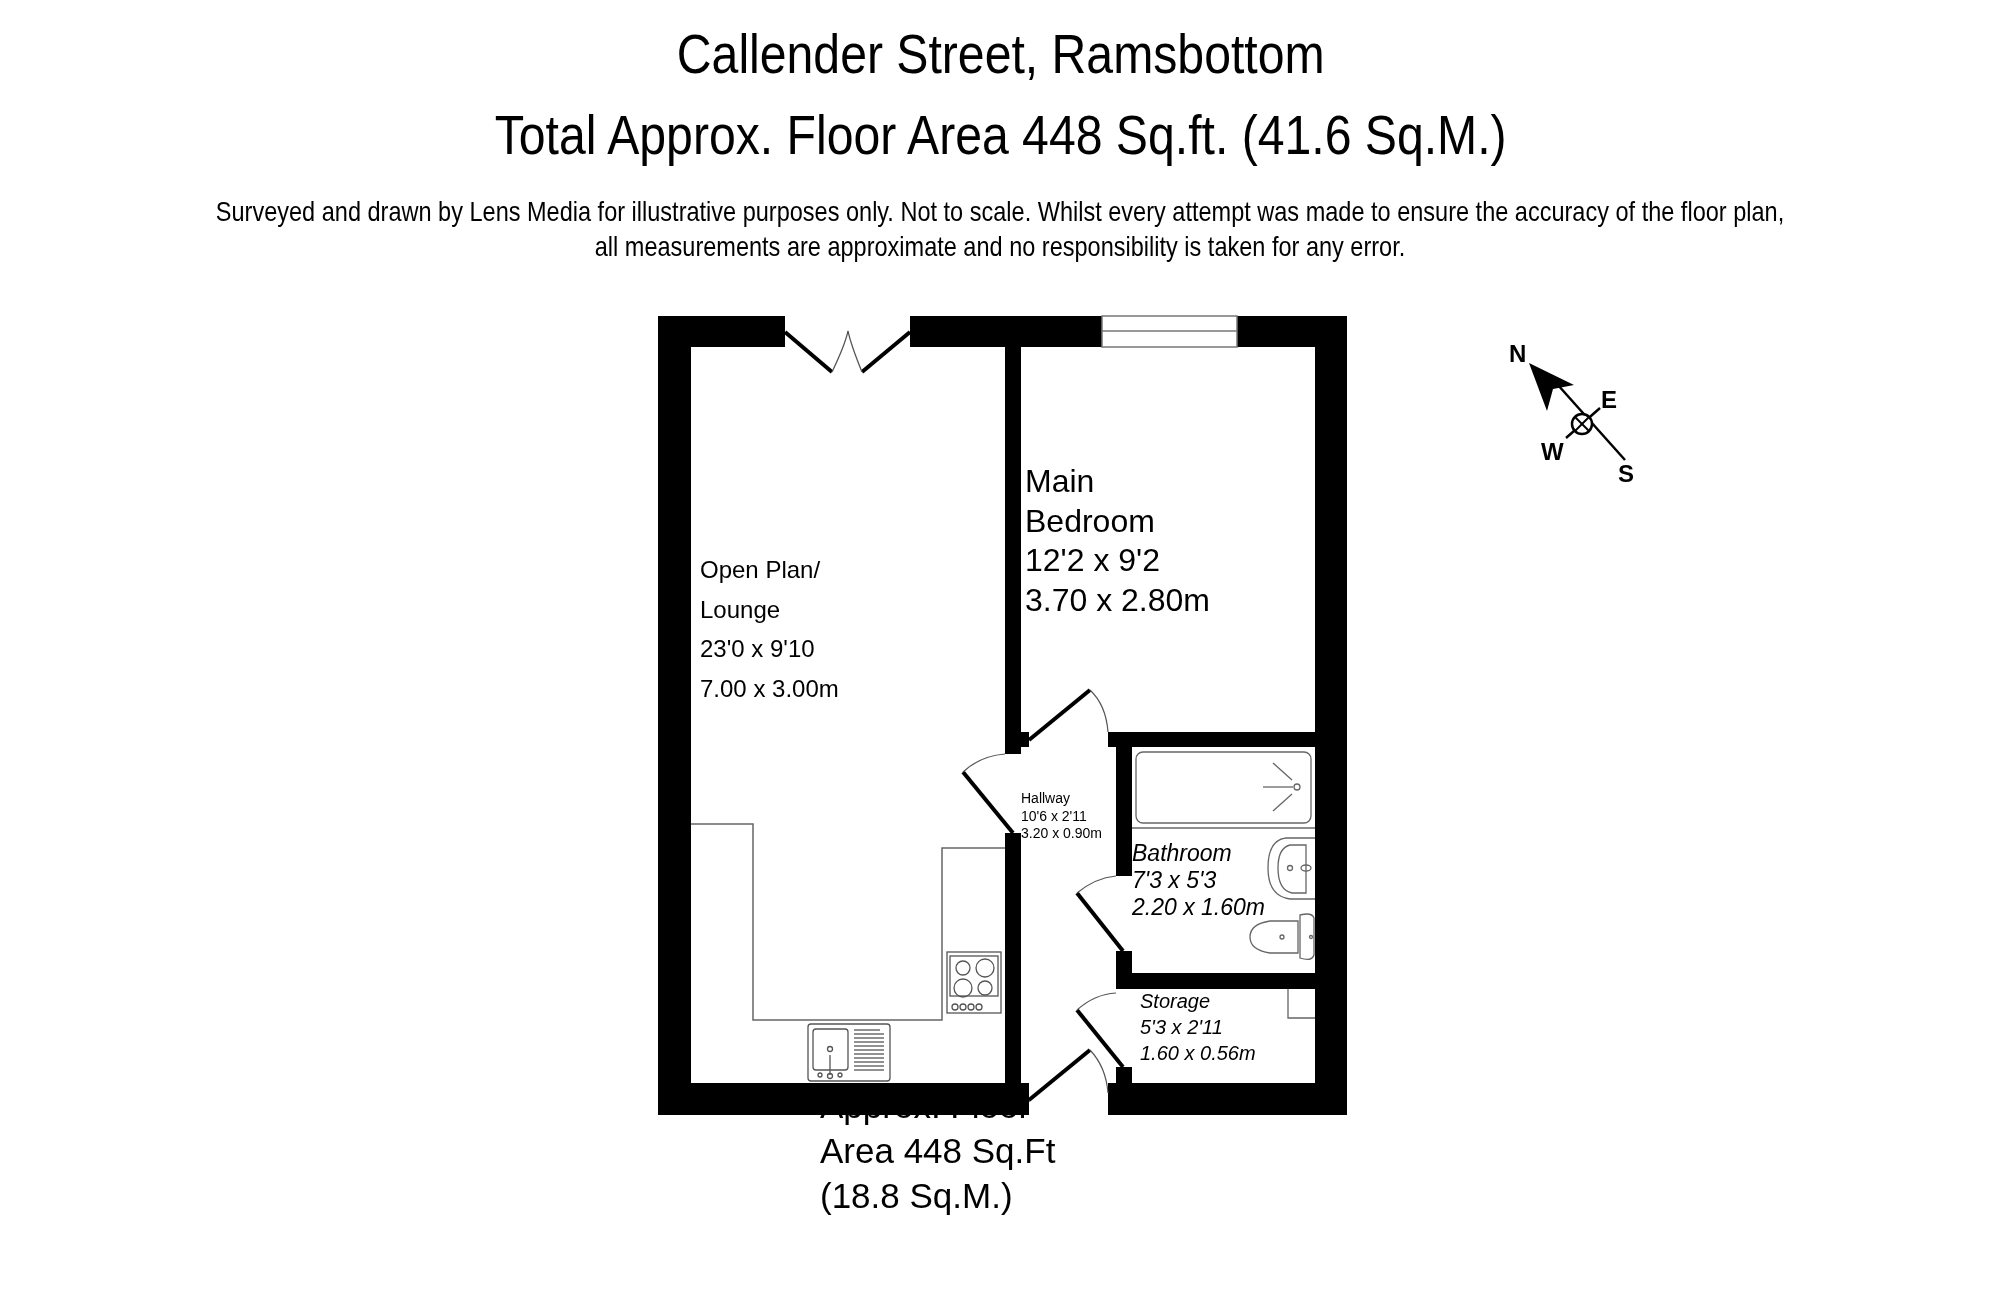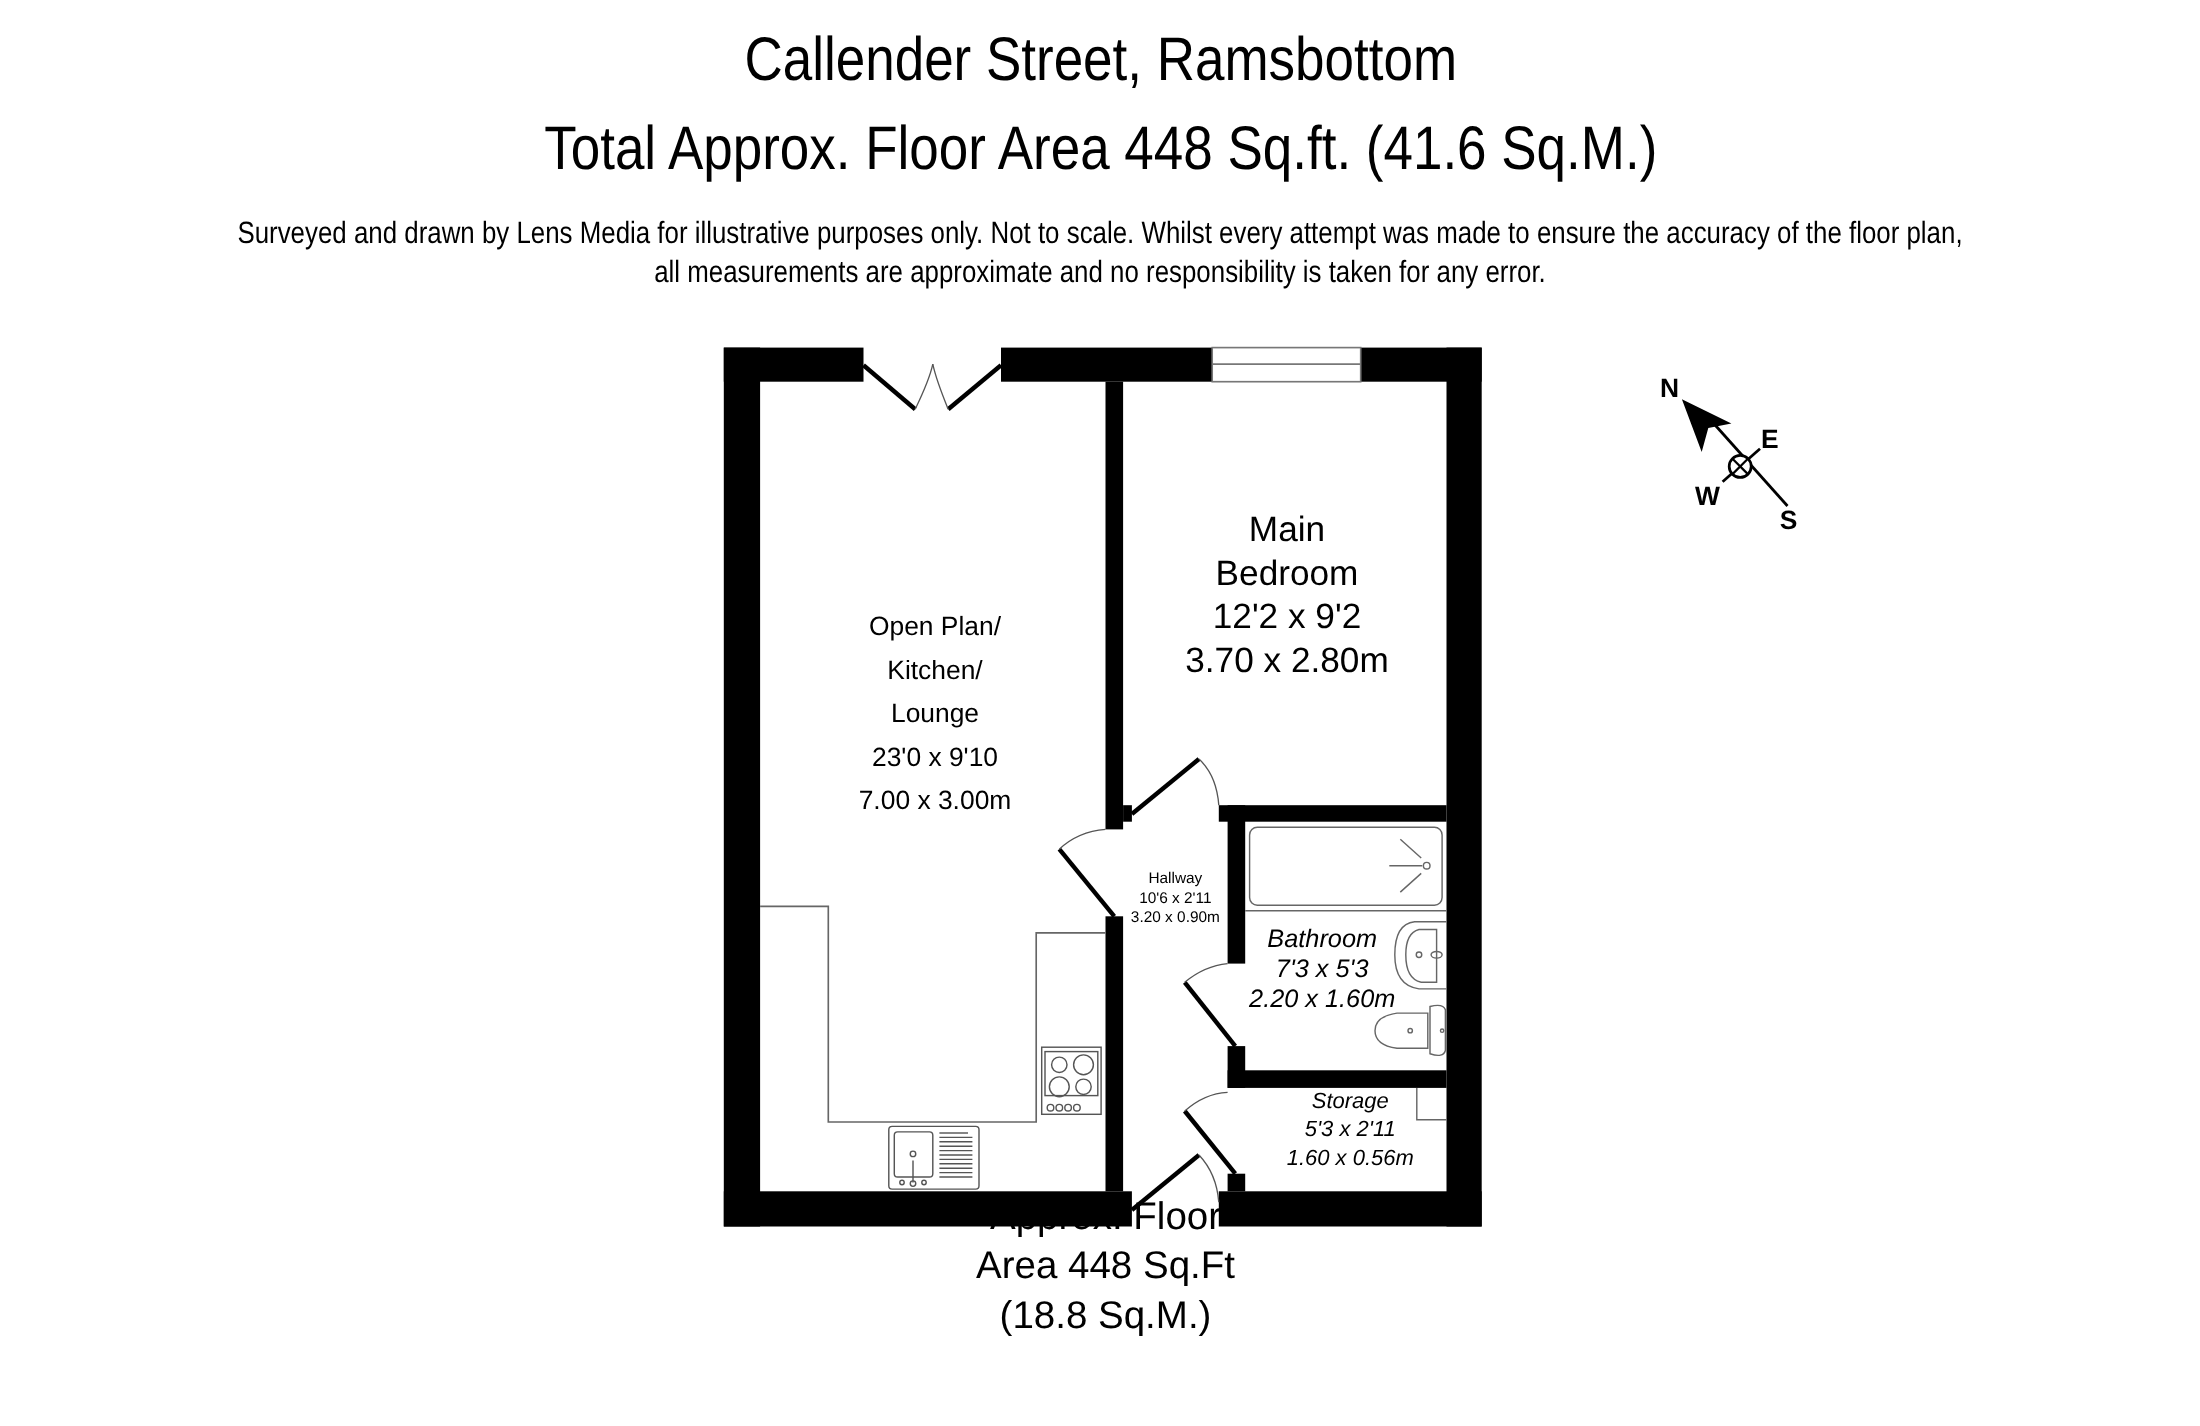--- a/index.html
+++ b/index.html
@@ -4,21 +4,21 @@
 <style>
   html, body { margin: 0; padding: 0; background: #ffffff; }
   body { width: 2000px; height: 1296px; position: relative; overflow: hidden;
          font-family: "Liberation Sans", sans-serif; color: #000; }
   .hdr { position: absolute; left: 0; width: 2000px; text-align: center; white-space: nowrap; }
   .title1 { top: 22px; font-size: 56px; line-height: 64px; transform: scaleX(0.86); transform-origin: 1005px 0; }
   .title2 { top: 103px; font-size: 56px; line-height: 64px; transform: scaleX(0.86); transform-origin: 1005px 0; }
   .disc { top: 194px; font-size: 28px; line-height: 35px; transform: scaleX(0.84); transform-origin: 1000px 0; }
   .disc span { display: block; }
   svg.plan { position: absolute; left: 0; top: 0; }
-  .room-label { position: absolute; text-align: center; white-space: nowrap; }
+  .room-label { position: absolute; text-align: left; white-space: nowrap; }
   .room-label span { display: block; }
   .lbl-lounge { left: 700px; width: 300px; top: 550px; font-size: 24px; line-height: 39.5px; }
   .lbl-bed { left: 1025px; width: 290px; top: 462px; font-size: 32px; line-height: 39.5px; }
   .lbl-hall { left: 1021px; width: 95px; top: 790px; font-size: 14px; line-height: 17.5px; }
   .lbl-bath { left: 1132px; width: 140px; top: 840px; font-size: 23px; line-height: 27px; font-style: italic; }
   .lbl-store { left: 1140px; width: 175px; top: 988px; font-size: 20px; line-height: 26px; font-style: italic; }
   .footer { left: 820px; width: 370px; top: 1083px; font-size: 35px; line-height: 45px; }
   .compass-letter { position: absolute; font-weight: bold; font-size: 24px; line-height: 24px; }
 </style>
 </head>
@@ -173,21 +173,20 @@
   </g>
 </svg>
 
 <div class="compass-letter" style="left:1509px; top:342px;">N</div>
 <div class="compass-letter" style="left:1601px; top:388px;">E</div>
 <div class="compass-letter" style="left:1541px; top:440px;">W</div>
 <div class="compass-letter" style="left:1618px; top:462px;">S</div>
 
 <div class="room-label lbl-lounge">
   <span>Open Plan/</span>
-  <span>Kitchen/</span>
   <span>Lounge</span>
   <span>23'0 x 9'10</span>
   <span>7.00 x 3.00m</span>
 </div>
 <div class="room-label lbl-bed">
   <span>Main</span>
   <span>Bedroom</span>
   <span>12'2 x 9'2</span>
   <span>3.70 x 2.80m</span>
 </div>

